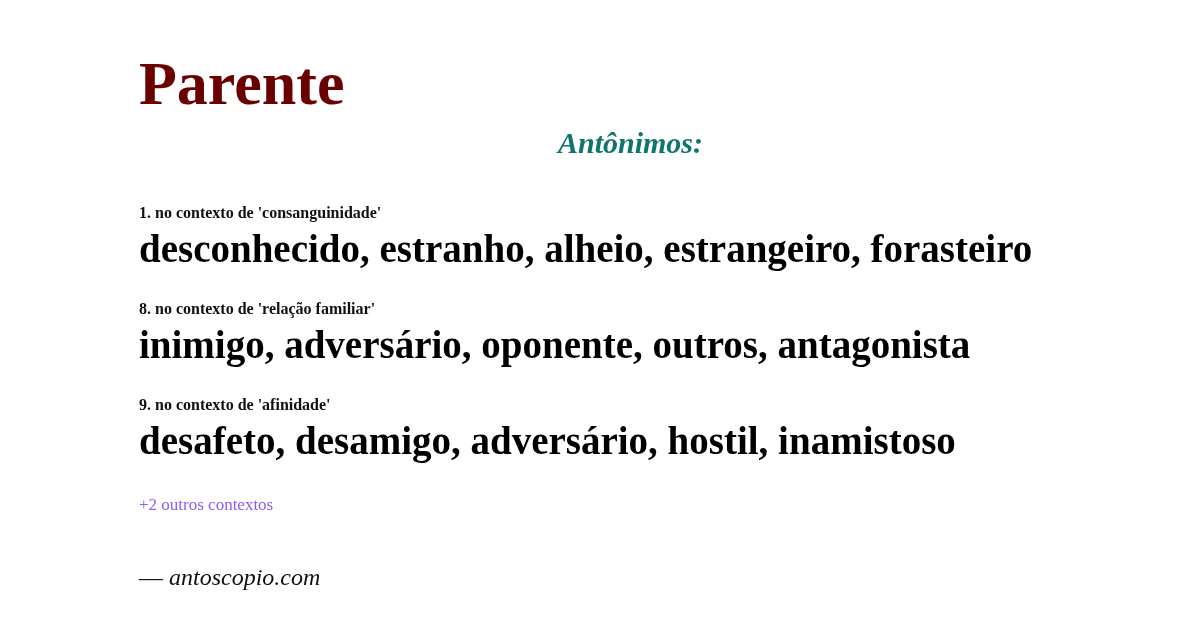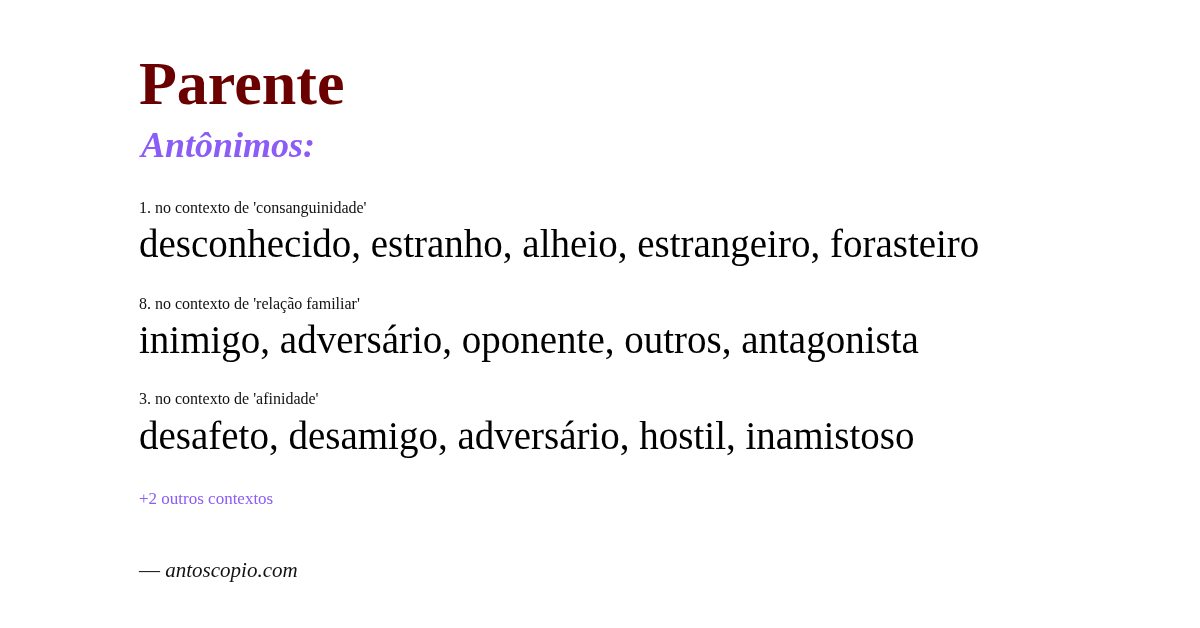--- a/index.html
+++ b/index.html
@@ -22,29 +22,31 @@
   }
   .headword {
     font-size: 62px;
     font-weight: bold;
     color: #6b0000;
     line-height: 1.0;
     letter-spacing: 0px;
     margin: 0;
   }
   .subtitle {
-    font-size: 36px;
+    font-size: 30px;
     font-weight: bold;
     font-style: italic;
-    color: #8b5cf6;
+    color: #0f766e;
     margin: 12px 0 0 2px;
     line-height: 1.1;
+    text-align: center;
   }
   .senses {
-    margin-top: 32px;
+    margin-top: 44px;
+    font-weight: bold;
   }
   .sense {
     margin-bottom: 25px;
   }
   .sense-context {
     font-size: 16px;
     color: #111111;
     line-height: 1.2;
     margin-bottom: 3px;
   }
@@ -52,21 +54,21 @@
     font-size: 39px;
     color: #000000;
     line-height: 1.25;
   }
   .more-contexts {
     font-size: 17px;
     color: #8b5cf6;
     margin-top: 29px;
   }
   .source {
-    font-size: 21px;
+    font-size: 24px;
     font-style: italic;
     color: #111111;
     margin-top: 49px;
   }
   .source .dash {
     font-style: normal;
   }
 </style>
 </head>
 <body>
@@ -83,21 +85,21 @@
       <div class="sense-context">1. no contexto de 'consanguinidade'</div>
       <div class="sense-words">desconhecido, estranho, alheio, estrangeiro, forasteiro</div>
     </div>
 
     <div class="sense">
       <div class="sense-context">8. no contexto de 'relação familiar'</div>
       <div class="sense-words">inimigo, adversário, oponente, outros, antagonista</div>
     </div>
 
     <div class="sense">
-      <div class="sense-context">3. no contexto de 'afinidade'</div>
+      <div class="sense-context">9. no contexto de 'afinidade'</div>
       <div class="sense-words">desafeto, desamigo, adversário, hostil, inamistoso</div>
     </div>
 
   </div>
 
   <div class="more-contexts">+2 outros contextos</div>
 
   <div class="source">
     <span class="dash">—</span>
     <span>antoscopio.com</span>

